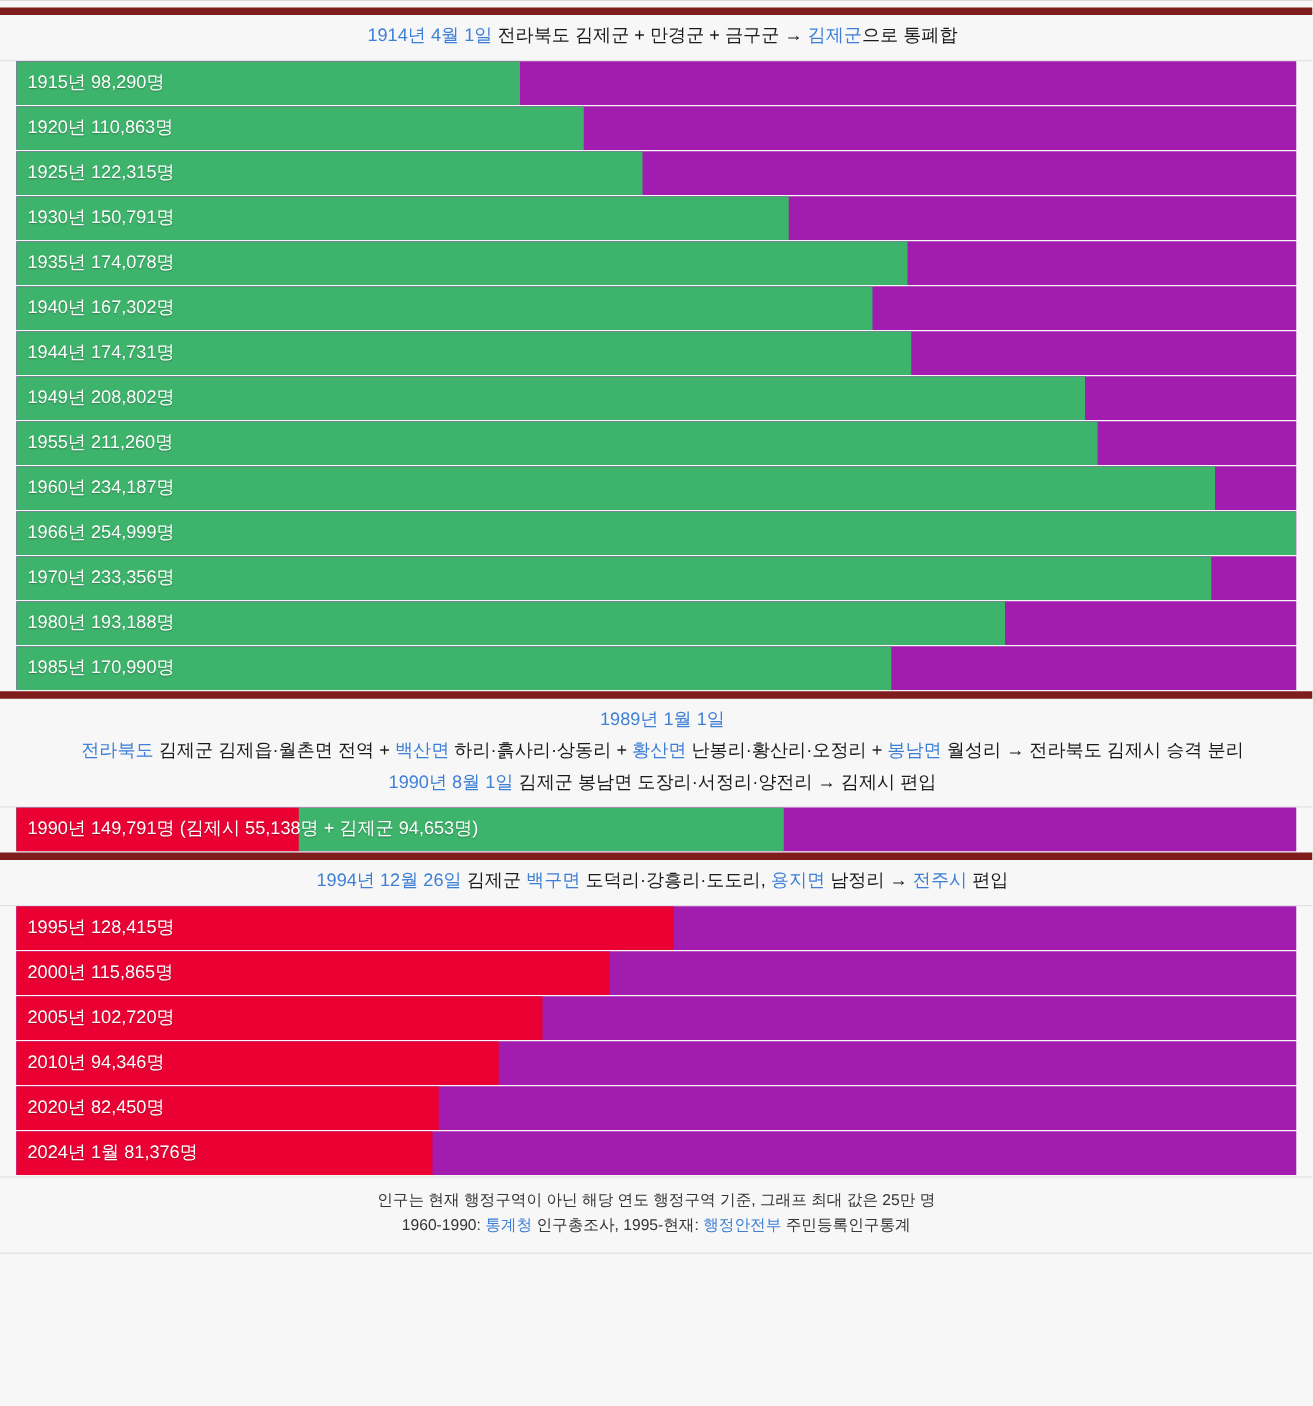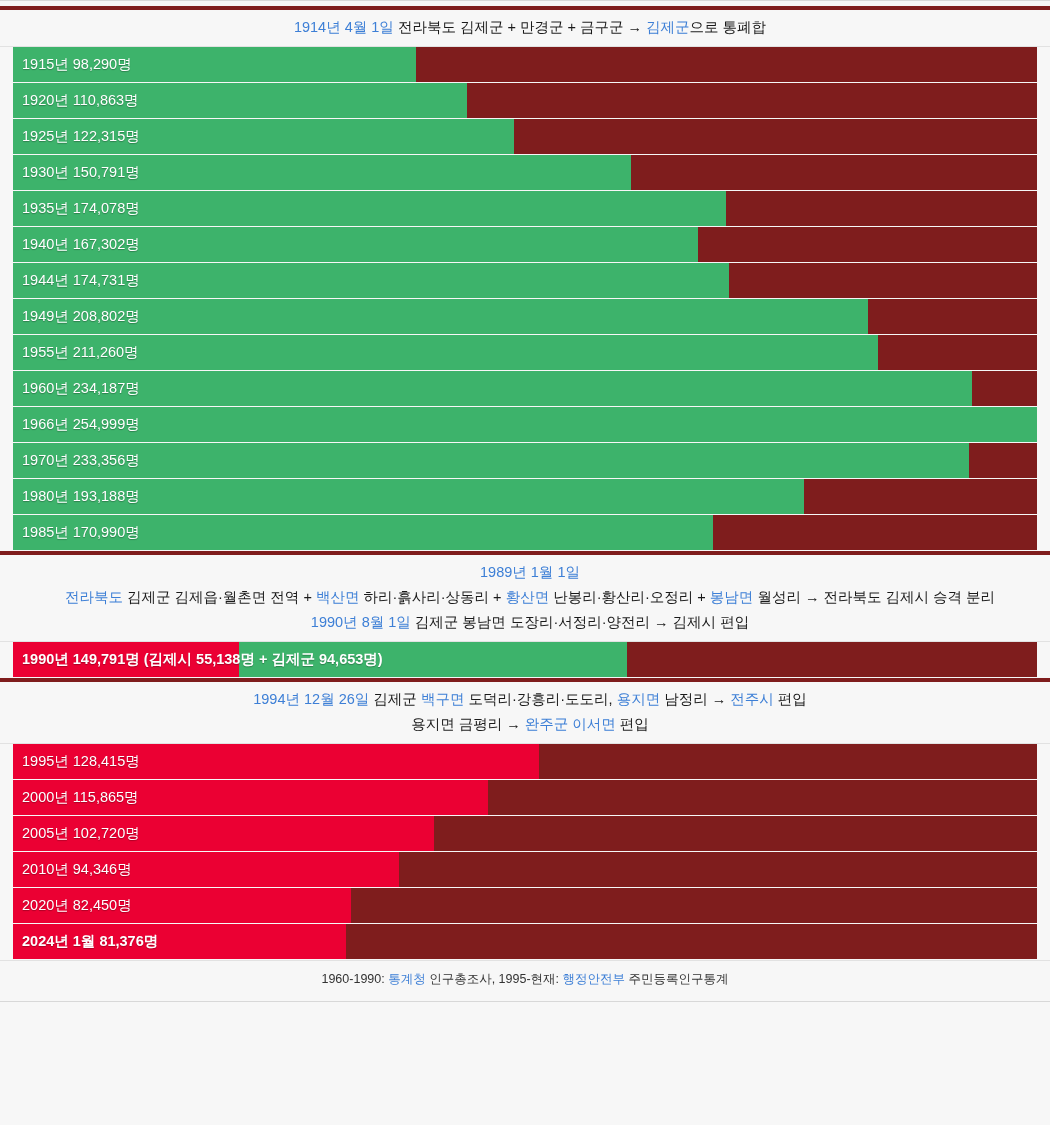--- a/index.html
+++ b/index.html
@@ -22,32 +22,32 @@
   .note-row{
     box-sizing:border-box;
     width:100%;
     background:#f7f7f7;
     text-align:center;
     color:#1a1a1a;
     font-size:14.5px;
     line-height:25px;
     padding:5px 6px 6px 16px;
     border-bottom:1px solid #e2e2e2;
-    border-top:4px solid #7f1d1d;
+    border-top:6px solid #7f1d1d;
   }
   .note-row .ln{display:block;white-space:nowrap;}
   .b{color:#3d7fd6;}
   .bold{font-weight:bold;}
   
   .bar-row{
     position:relative;
     box-sizing:border-box;
     height:35px;
     margin:0 13px 1px 13px;
-    background:#7f1d1d;
+    background:#a21caf;
     overflow:hidden;
   }
   .bar-row:first-of-type{}
   .fill{
     position:absolute;
     top:0;left:0;
     height:100%;
   }
   .fill.green{background:#3db36b;}
   .fill.red{background:#eb0033;}
@@ -57,21 +57,21 @@
     left:9px;
     top:0;
     height:35px;
     line-height:35px;
     color:#ffffff;
     font-size:14.5px;
     white-space:nowrap;
     text-shadow:0 1px 1px rgba(0,0,0,.28);
     z-index:3;
   }
-  .bar-label.bold{font-weight:bold;}
+  .bar-label.bold{font-weight:normal;}
   
   .footer{
     box-sizing:border-box;
     width:100%;
     text-align:center;
     background:#f7f7f7;
     padding:8px 6px 12px 6px;
     font-size:12.5px;
     line-height:20px;
     color:#333;
@@ -163,21 +163,20 @@
   <div>
       <div class="bar-row">
         <div class="fill seg2" style="width: 59.9164%;"></div>
         <div class="fill red" style="width: 22.0552%;"></div>
         <span class="bar-label bold">1990년 149,791명 (김제시 55,138명 + 김제군 94,653명)</span>
       </div>
     </div>
 
   <div class="note-row">
       <span class="ln"><span class="b">1994년 12월 26일 </span><span>김제군 </span><span class="b">백구면 </span><span>도덕리·강흥리·도도리, </span><span class="b">용지면 </span><span>남정리 → </span><span class="b">전주시 </span><span>편입</span></span>
-      <span class="ln"><span>용지면 금평리 → </span><span class="b">완주군 이서면 </span><span>편입</span></span>
     </div>
 
   <div>
       <div class="bar-row">
         <div class="fill red" style="width: 51.366%;"></div>
         <span class="bar-label">1995년 128,415명</span>
       </div>
       <div class="bar-row">
         <div class="fill red" style="width: 46.346%;"></div>
         <span class="bar-label">2000년 115,865명</span>
@@ -194,16 +193,17 @@
         <div class="fill red" style="width: 32.98%;"></div>
         <span class="bar-label">2020년 82,450명</span>
       </div>
       <div class="bar-row">
         <div class="fill red" style="width: 32.5504%;"></div>
         <span class="bar-label bold">2024년 1월 81,376명</span>
       </div>
     </div>
 
   <div class="footer">
+      <span class="ln"><span>인구는 현재 행정구역이 아닌 해당 연도 행정구역 기준, 그래프 최대 값은 25만 명</span></span>
       <span class="ln"><span>1960-1990: </span><span class="b">통계청 </span><span>인구총조사, 1995-현재: </span><span class="b">행정안전부 </span><span>주민등록인구통계</span></span>
     </div>
 
 </div>
 
 </body></html>

